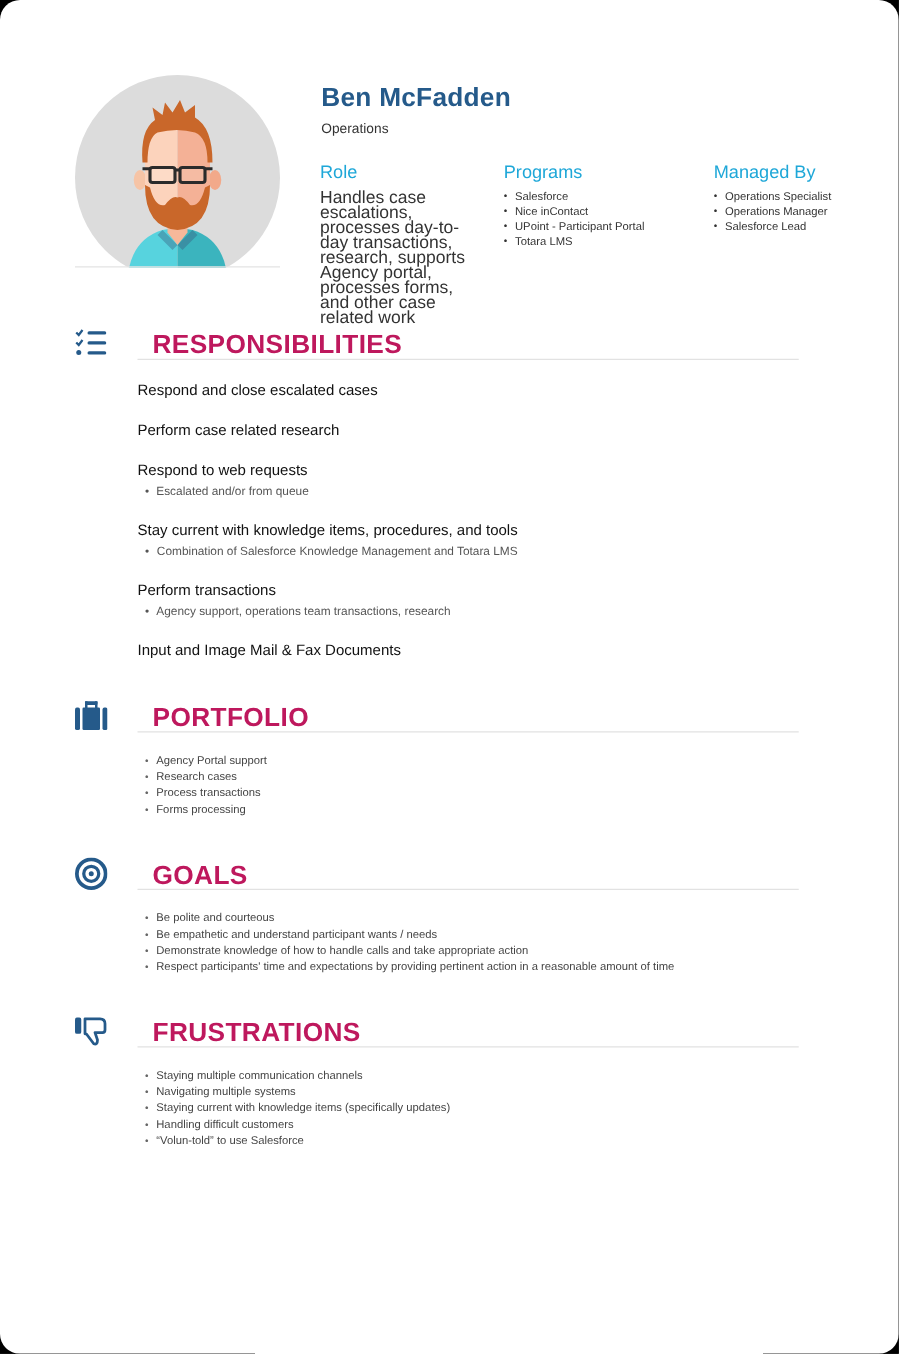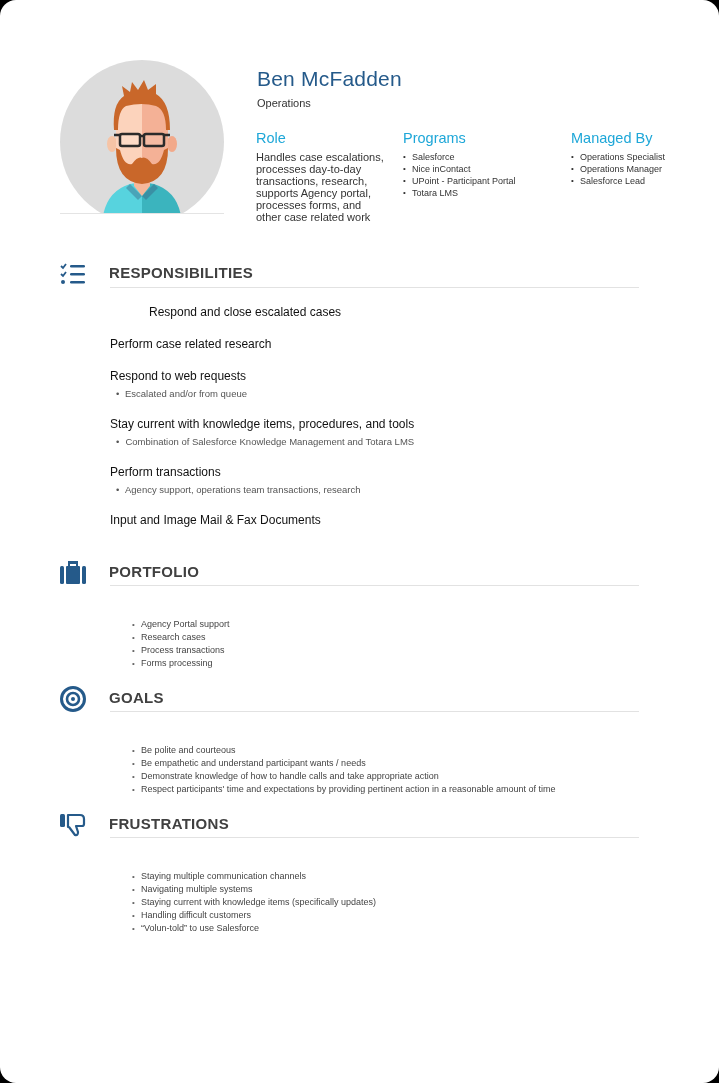--- a/index.html
+++ b/index.html
@@ -5,41 +5,41 @@
   html, body { margin: 0; padding: 0; background: #000; }
   body { width: 719px; height: 1083px; overflow: hidden; }
   .page {
     position: relative; width: 719px; height: 1083px; background: #fff;
     border-radius: 16px; overflow: hidden;
     font-family: "Liberation Sans", "DejaVu Sans", sans-serif; color: #222;
   }
   .avatar-wrap { position: absolute; left: 60px; top: 60px; width: 164px; height: 154px; }
   .avatar-circle { position: absolute; left: 0; top: 0; width: 164px; height: 164px; border-radius: 50%; background: #dcdcdc; overflow: hidden; clip-path: inset(0 0 10px 0); }
   .avatar-line { position: absolute; left: 0; top: 153px; width: 164px; height: 1px; background: #e4e4e4; }
-  .name { position: absolute; left: 257px; top: 67px; font-size: 21px; font-weight: normal; color: #255a8a; letter-spacing: 0.2px; }
+  .name { position: absolute; left: 257px; top: 67px; font-size: 21px; font-weight: bold; color: #255a8a; letter-spacing: 0.2px; }
   .dept { position: absolute; left: 257px; top: 97px; font-size: 11px; color: #333; }
   .col { position: absolute; top: 130px; }
   .col h3 { margin: 0 0 5px 0; font-size: 14.5px; font-weight: normal; color: #1ea7d8; }
-  .col .text { font-size: 11px; line-height: 12px; color: #333; }
+  .col .text { font-size: 14px; line-height: 12px; color: #333; }
   .col ul { margin: 0; padding: 0; list-style: none; }
   .col li { font-size: 9px; line-height: 12px; color: #333; position: relative; padding-left: 9px; }
   .col li::before { content: "•"; position: absolute; left: 0; top: 0; font-size: 8px; }
   .col-role { left: 256px; width: 130px; }
   .col-programs { left: 403px; width: 130px; }
   .col-managed { left: 571px; width: 140px; }
   .sec-icon { position: absolute; left: 60px; width: 26px; height: 26px; }
-  .sec-title { position: absolute; left: 109px; font-size: 15px; font-weight: bold; color: #404040; letter-spacing: 0.3px; }
+  .sec-title { position: absolute; left: 122px; font-size: 21px; font-weight: bold; color: #be185d; letter-spacing: 0.3px; }
   .sec-rule { position: absolute; left: 110px; width: 529px; height: 1px; background: #e2e2e2; }
 
   .resp-item { position: absolute; left: 110px; }
   .resp-head { font-size: 12px; color: #111; }
   .resp-sub { font-size: 9.5px; color: #555; margin-top: 5px; padding-left: 15px; position: relative; text-align: right; }
   .resp-sub::before { content: "•"; position: absolute; left: 6px; top: 0; }
 
-  .blist { position: absolute; left: 116px; margin: 16px; padding: 0; list-style: none; }
+  .blist { position: absolute; left: 116px; margin: 0; padding: 0; list-style: none; }
   .blist li { font-size: 9px; line-height: 13px; color: #444; position: relative; padding-left: 9px; }
   .blist li::before { content: "•"; position: absolute; left: 0; top: 0; font-size: 8px; color: #666; }
 </style>
 </head>
 <body>
 
 <div class="page">
 
   <div class="avatar-wrap">
     <div class="avatar-circle">
@@ -105,21 +105,21 @@
       <path d="M1 12 L3 14 L6 10" stroke="#255a8a" stroke-width="1.8" fill="none"></path>
       <circle cx="3" cy="20" r="2" fill="#255a8a"></circle>
       <rect x="10" y="3" width="15" height="2.6" rx="1.3" fill="#255a8a"></rect>
       <rect x="10" y="11" width="15" height="2.6" rx="1.3" fill="#255a8a"></rect>
       <rect x="10" y="19" width="15" height="2.6" rx="1.3" fill="#255a8a"></rect>
     </svg>
   </div>
   <div class="sec-title" style="top:264px;">RESPONSIBILITIES</div>
   <div class="sec-rule" style="top:287px;"></div>
 
-  <div class="resp-item" style="top:305px;margin-left:39px;">
+  <div class="resp-item" style="top:305px;">
     <div class="resp-head">Respond and close escalated cases</div>
   </div>
   <div class="resp-item" style="top:337px;">
     <div class="resp-head">Perform case related research</div>
   </div>
   <div class="resp-item" style="top:369px;">
     <div class="resp-head">Respond to web requests</div>
     <div class="resp-sub">Escalated and/or from queue</div>
   </div>
   <div class="resp-item" style="top:417px;">

